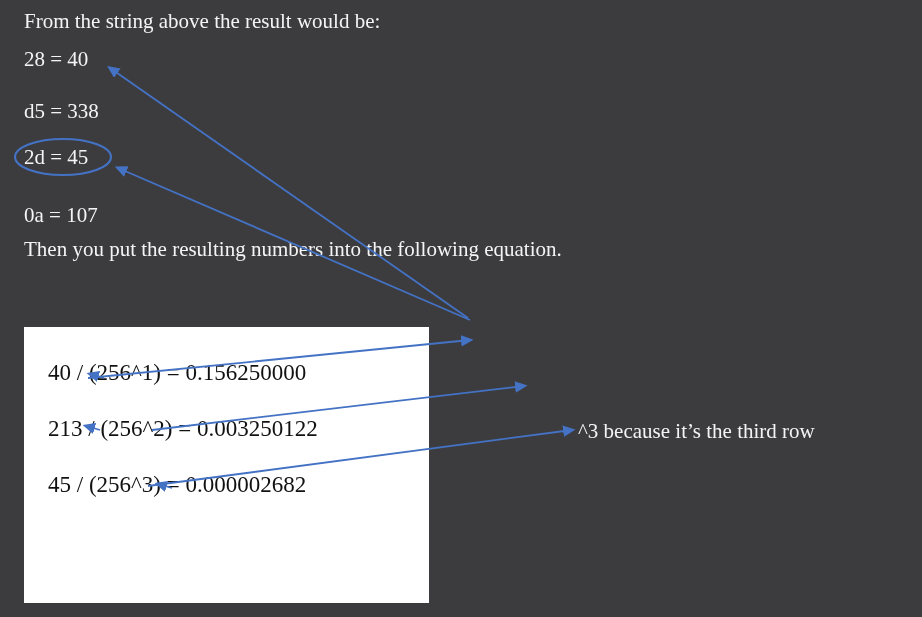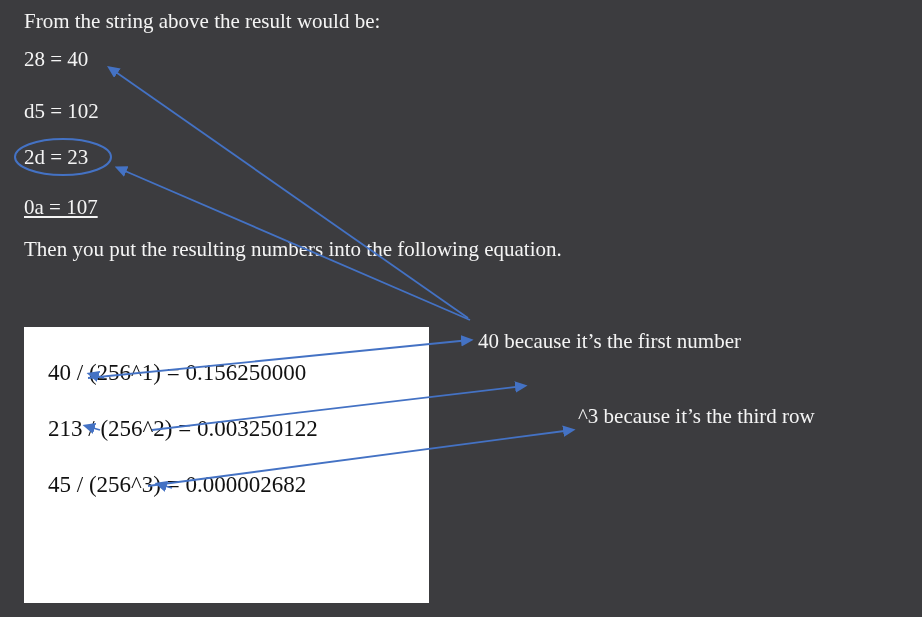--- a/index.html
+++ b/index.html
@@ -25,26 +25,26 @@
     font-family: "Liberation Serif", serif;
     font-size: 21px;
     line-height: 26px;
     color: #f4f4f4;
     white-space: nowrap;
   }
   #intro-line      { left: 24px;  top: 8px;   }
   #row-0           { left: 24px;  top: 46px;  }
   #row-1           { left: 24px;  top: 98px;  }
   #row-2           { left: 24px;  top: 144px; }
-  #row-3           { left: 24px;  top: 194px; text-decoration: underline; }
+  #row-3           { left: 24px;  top: 202px; }
   #then-line       { left: 24px;  top: 236px; }
 
   #note-0 { left: 478px; top: 328px; }
   #note-1 { left: 532px; top: 373px; }
-  #note-2 { left: 578px; top: 403px; text-align: right; }
+  #note-2 { left: 578px; top: 418px; text-align: right; }
 
   #equation-box {
     position: absolute;
     left: 24px;
     top: 327px;
     width: 405px;
     height: 276px;
     background: #ffffff;
   }
   #equation-box .eq {
@@ -70,33 +70,32 @@
   }
 </style>
 </head>
 <body>
 
 <div id="page">
 
   <div class="txt" id="intro-line">From the string above the result would be:</div>
 
   <div class="txt" id="row-0">28 = 40</div>
-  <div class="txt" id="row-1">d5 = 102</div>
-  <div class="txt" id="row-2">2d = 23</div>
+  <div class="txt" id="row-1">d5 = 338</div>
+  <div class="txt" id="row-2">2d = 45</div>
   <div class="txt" id="row-3">0a = 107</div>
 
   <div class="txt" id="then-line">Then you put the resulting numbers into the following equation.</div>
 
   <div id="equation-box">
     <div class="eq" id="eq-0">40 / (256^1) = 0.156250000</div>
     <div class="eq" id="eq-1">213 / (256^2) = 0.003250122</div>
     <div class="eq" id="eq-2">45 / (256^3) = 0.000002682</div>
   </div>
 
-  <div class="txt" id="note-0">40 because it’s the first number</div>
   <div class="txt" id="note-2">^3 because it’s the third row</div>
 
   <svg id="annotation-layer" viewBox="0 0 922 617">
     <defs>
       <marker id="arrowhead" markerWidth="7" markerHeight="7" refX="5" refY="3.2" orient="auto" markerUnits="strokeWidth">
         <path d="M0,0 L7,3.2 L0,6.4 Z" fill="#4472c4"></path>
       </marker>
     </defs>
 
     <ellipse cx="63" cy="157" rx="48" ry="18" fill="none" stroke="#4472c4" stroke-width="2"></ellipse>

